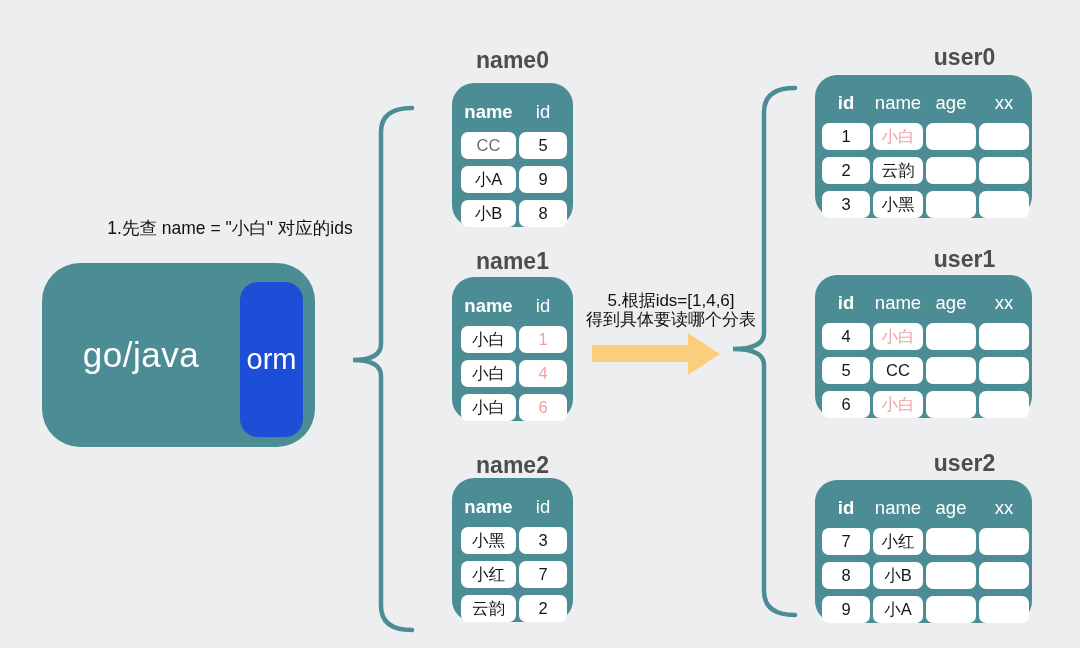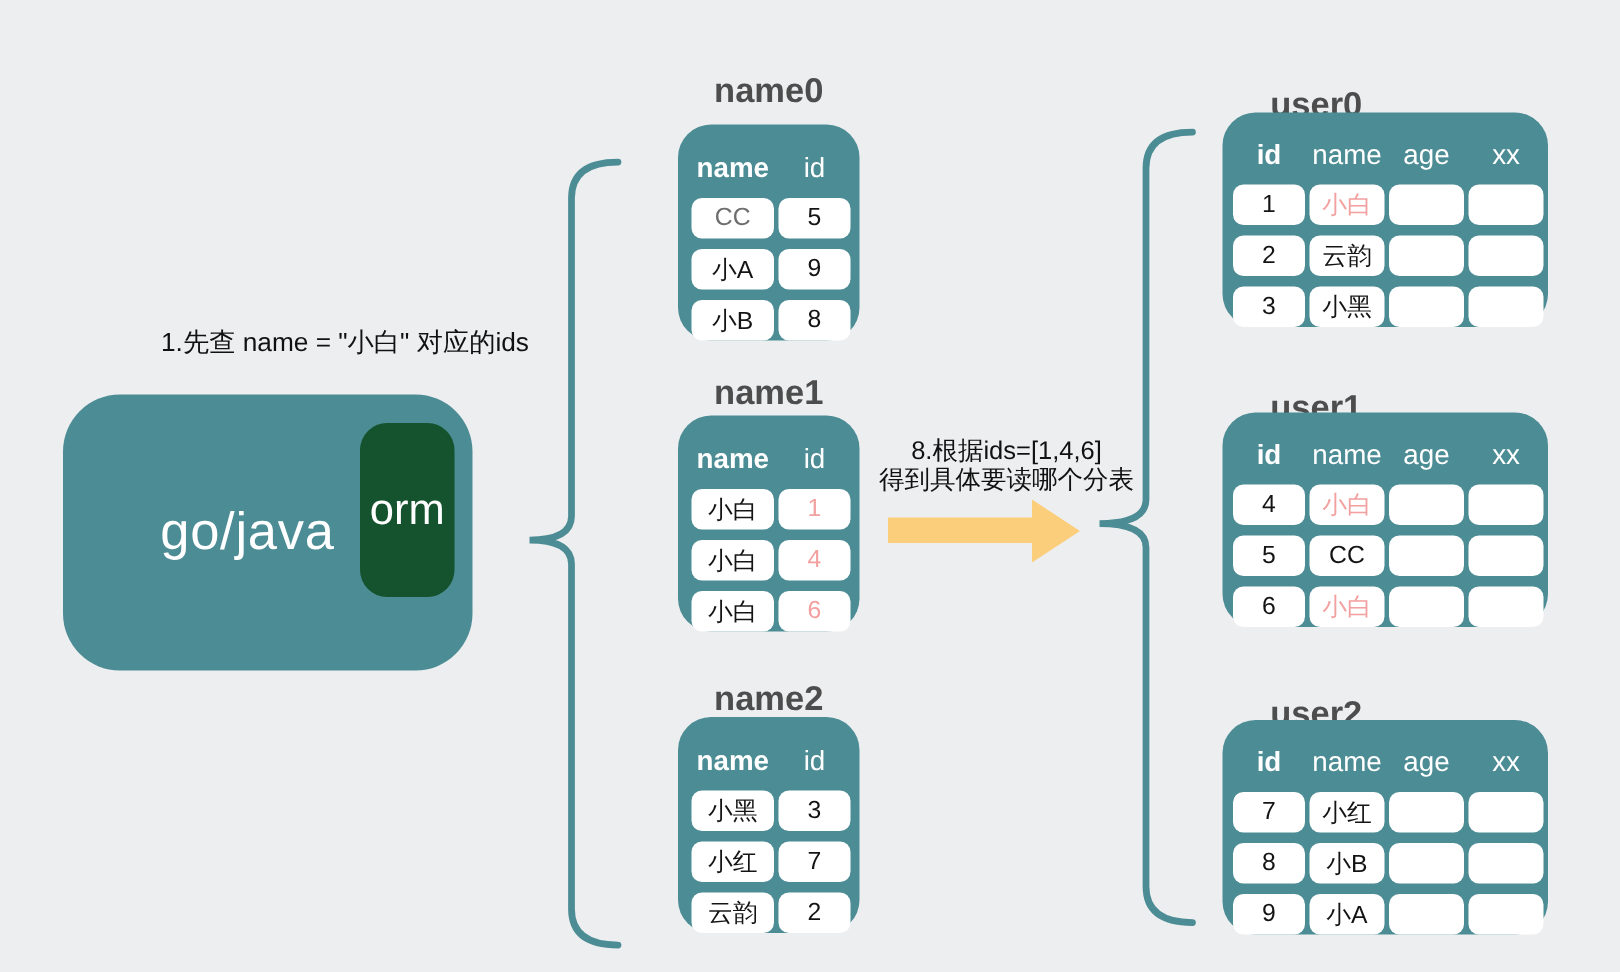--- a/index.html
+++ b/index.html
@@ -5,36 +5,36 @@
   html,body { margin:0; padding:0; background:#edeef0; }
   .canvas {
     position:relative; width:1080px; height:648px; background:#edeef0;
     font-family:"Liberation Sans","DejaVu Sans",sans-serif; overflow:hidden;
   }
   
   .app-block { position:absolute; left:42px; top:263px; width:273px; height:184px;
                background:#4c8c94; border-radius:38px; }
   .app-label { position:absolute; left:0; top:0; width:198px; height:100%;
                display:flex; align-items:center; justify-content:center;
-               color:#ffffff; font-size:35px; letter-spacing:0.5px;margin-left:24px; }
-  .orm-badge { position:absolute; left:198px; top:19px; width:63px; height:116px;
-               background:#14532d; border-radius:18px; display:flex; align-items:center;
+               color:#ffffff; font-size:35px; letter-spacing:0.5px; }
+  .orm-badge { position:absolute; left:198px; top:19px; width:63px; height:155px;
+               background:#1d4ed8; border-radius:18px; display:flex; align-items:center;
                justify-content:center; color:#ffffff; font-size:29px; }
   
   .step1 { position:absolute; left:95px; top:216px; width:270px; text-align:center;
            font-size:17.5px; color:#111111; }
   .step2 { position:absolute; left:575px; top:291px; width:192px; text-align:center;
            font-size:17px; line-height:19px; color:#111111; }
   
   .overlay { position:absolute; left:0; top:0; width:1080px; height:648px; pointer-events:none; }
   
   .table-title { position:absolute; text-align:center; font-weight:bold;
                  font-size:23px; color:#4d4d4d; }
   .ttl-n { left:452px; width:121px; }
-  .ttl-u { left:769px; width:217px;margin-top:12px; }
+  .ttl-u { left:856px; width:217px; }
   
   .tbox { position:absolute; background:#4c8c94; box-sizing:border-box; }
   .ntable { left:452px; width:121px; height:144px; border-radius:22px; padding:16px 0 0 9px; }
   .utable { left:815px; width:217px; height:143px; border-radius:22px; padding:15px 0 0 7px; }
   .trow  { display:flex; gap:3px; height:27px; margin-top:7px; }
   .thead { height:26px; margin-top:0;align-items:center; }
   .cell  { background:#ffffff; border-radius:7px; display:flex; align-items:center;
            justify-content:center; font-size:16.5px; color:#141414; }
   .hcell { background:transparent; color:#ffffff; font-size:18.5px; }
   .hbold { font-weight:bold; }
@@ -54,21 +54,21 @@
     <polygon points="592,345 688,345 688,333 720,354 688,375 688,362 592,362" fill="#fbce7c"></polygon>
   </svg>
 
   <div class="app-block">
     <div class="app-label">go/java</div>
     <div class="orm-badge">orm</div>
   </div>
 
   <div class="step1">1.先查 name = "小白" 对应的ids</div>
   <div class="step2">
-    <div>8.根据ids=[1,4,6]</div>
+    <div>5.根据ids=[1,4,6]</div>
     <div>得到具体要读哪个分表</div>
   </div>
 
   <div class="table-title ttl-n" style="top:47px">name0</div>
   <div class="tbox ntable" style="top:83px">
     <div class="trow thead">
       <div class="cell hcell hbold w-nname">name</div>
       <div class="cell hcell w-nid">id</div>
     </div>
     <div class="trow">

